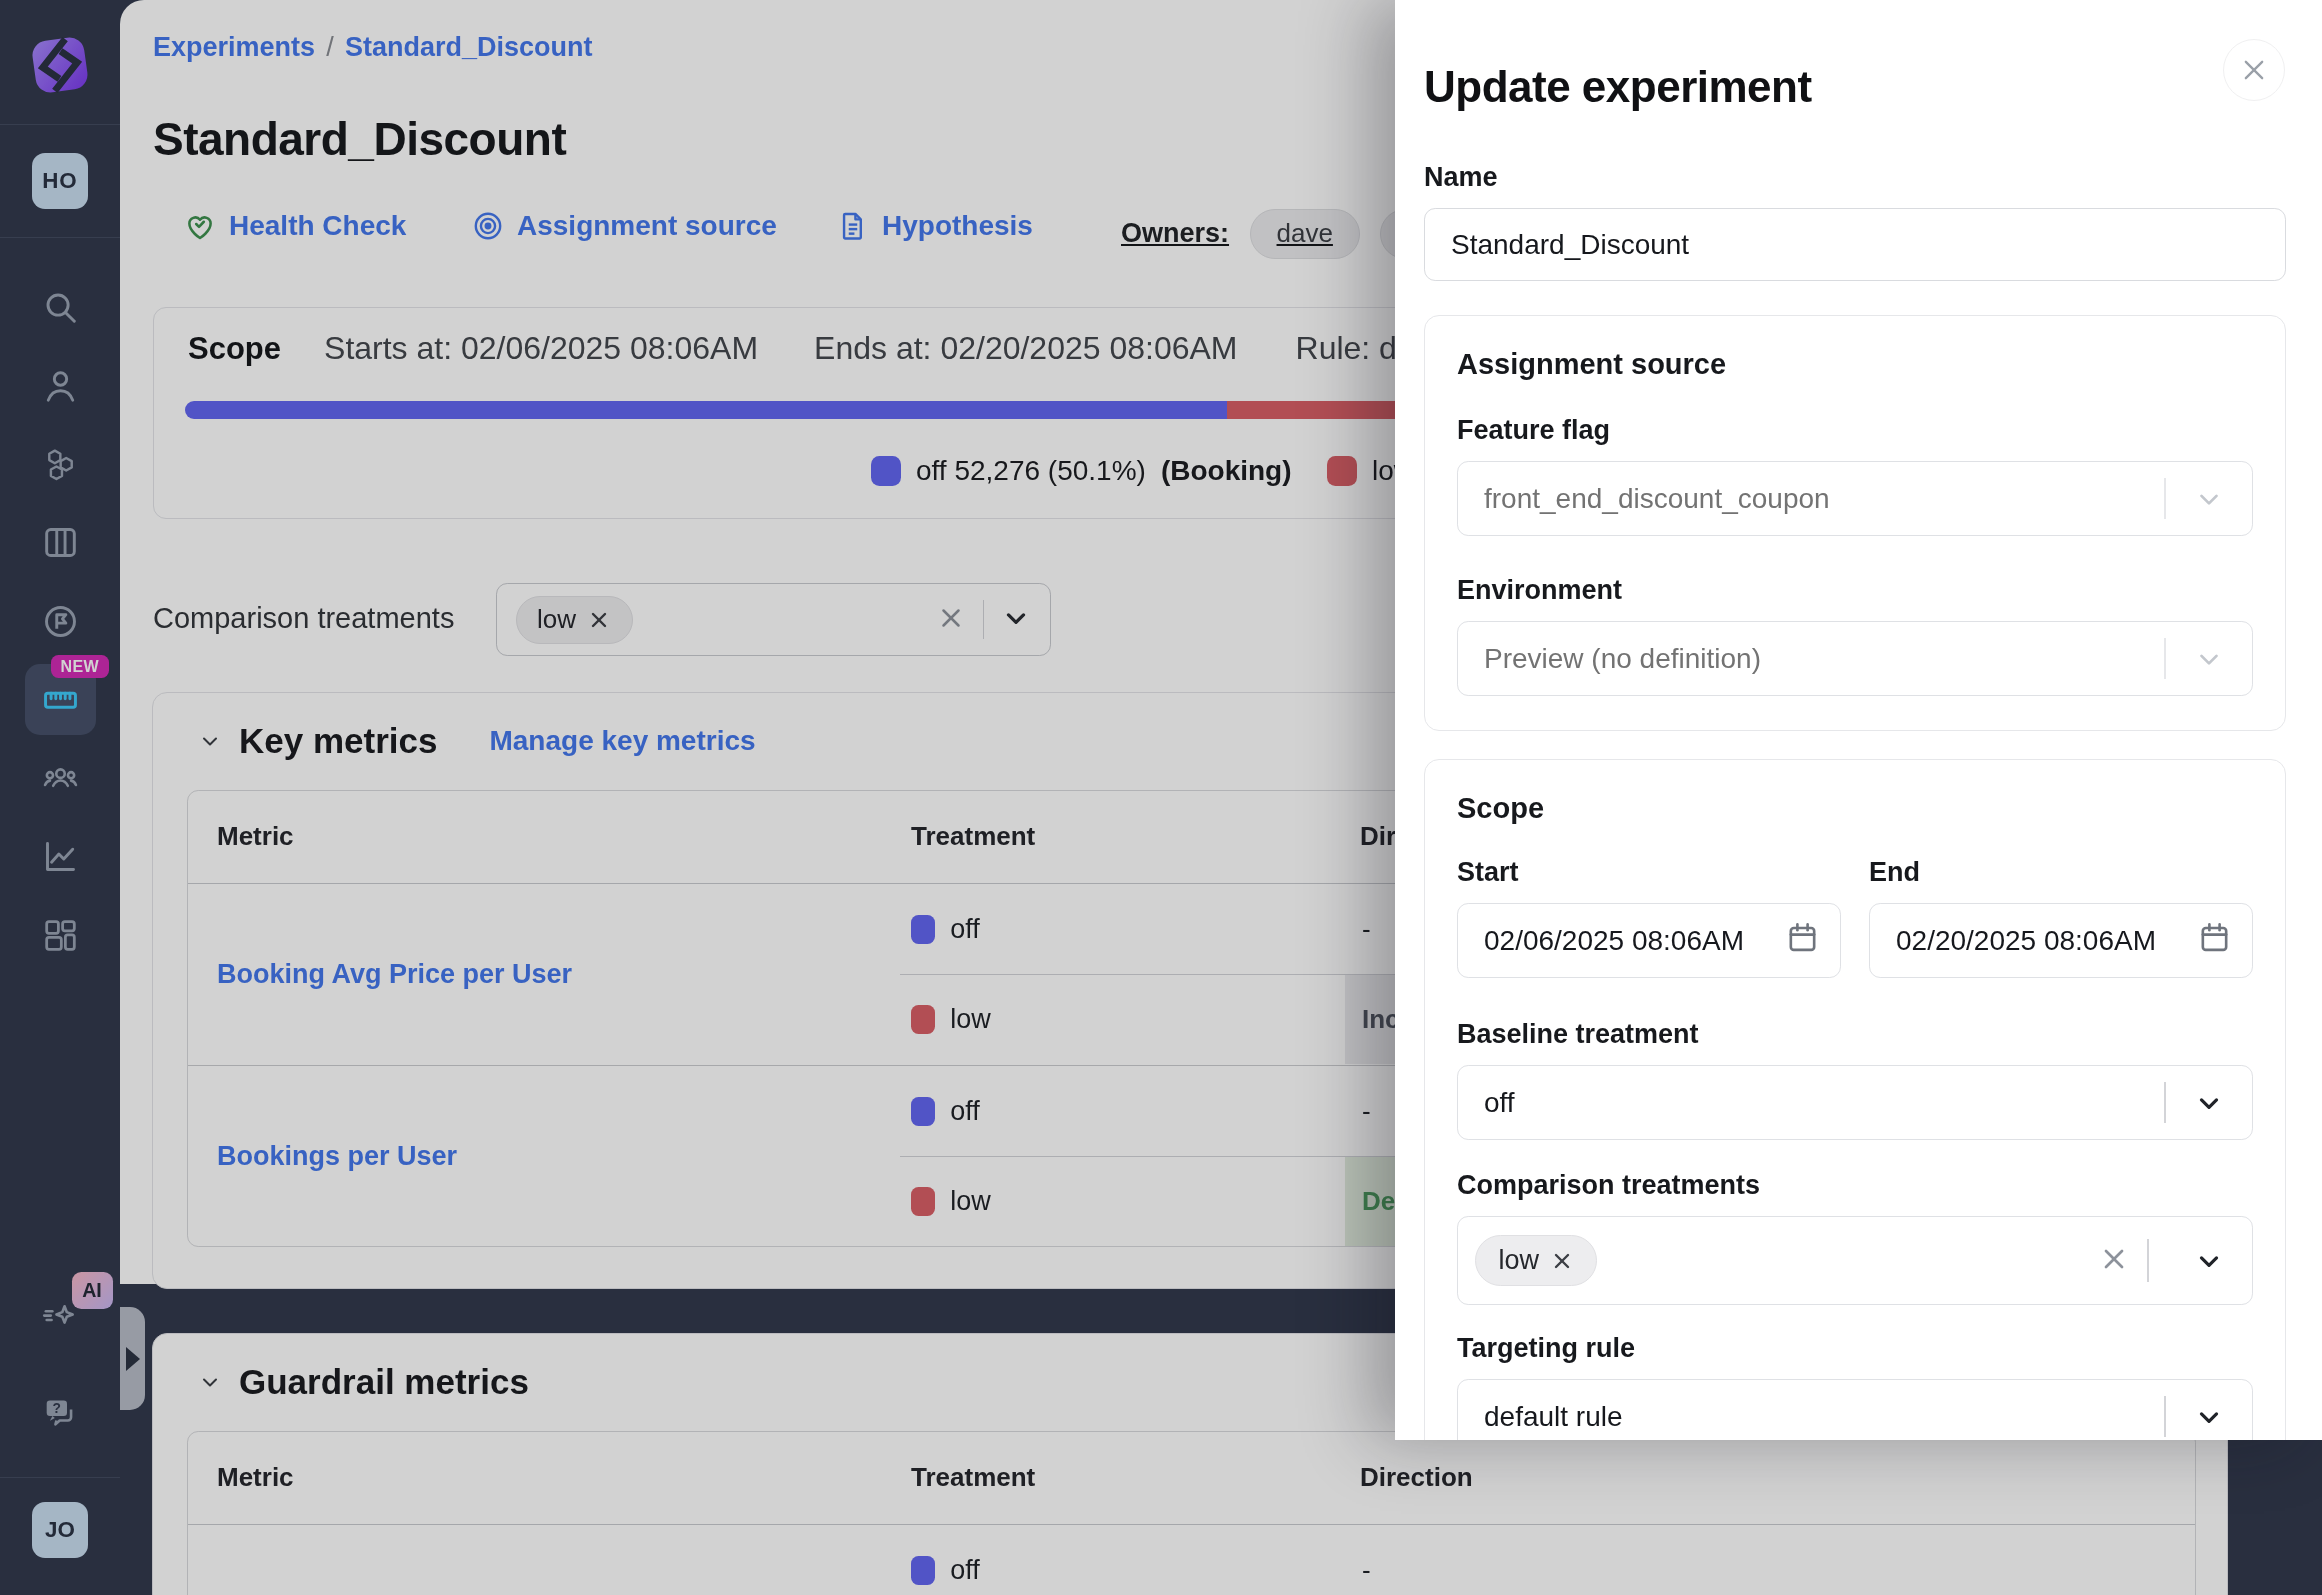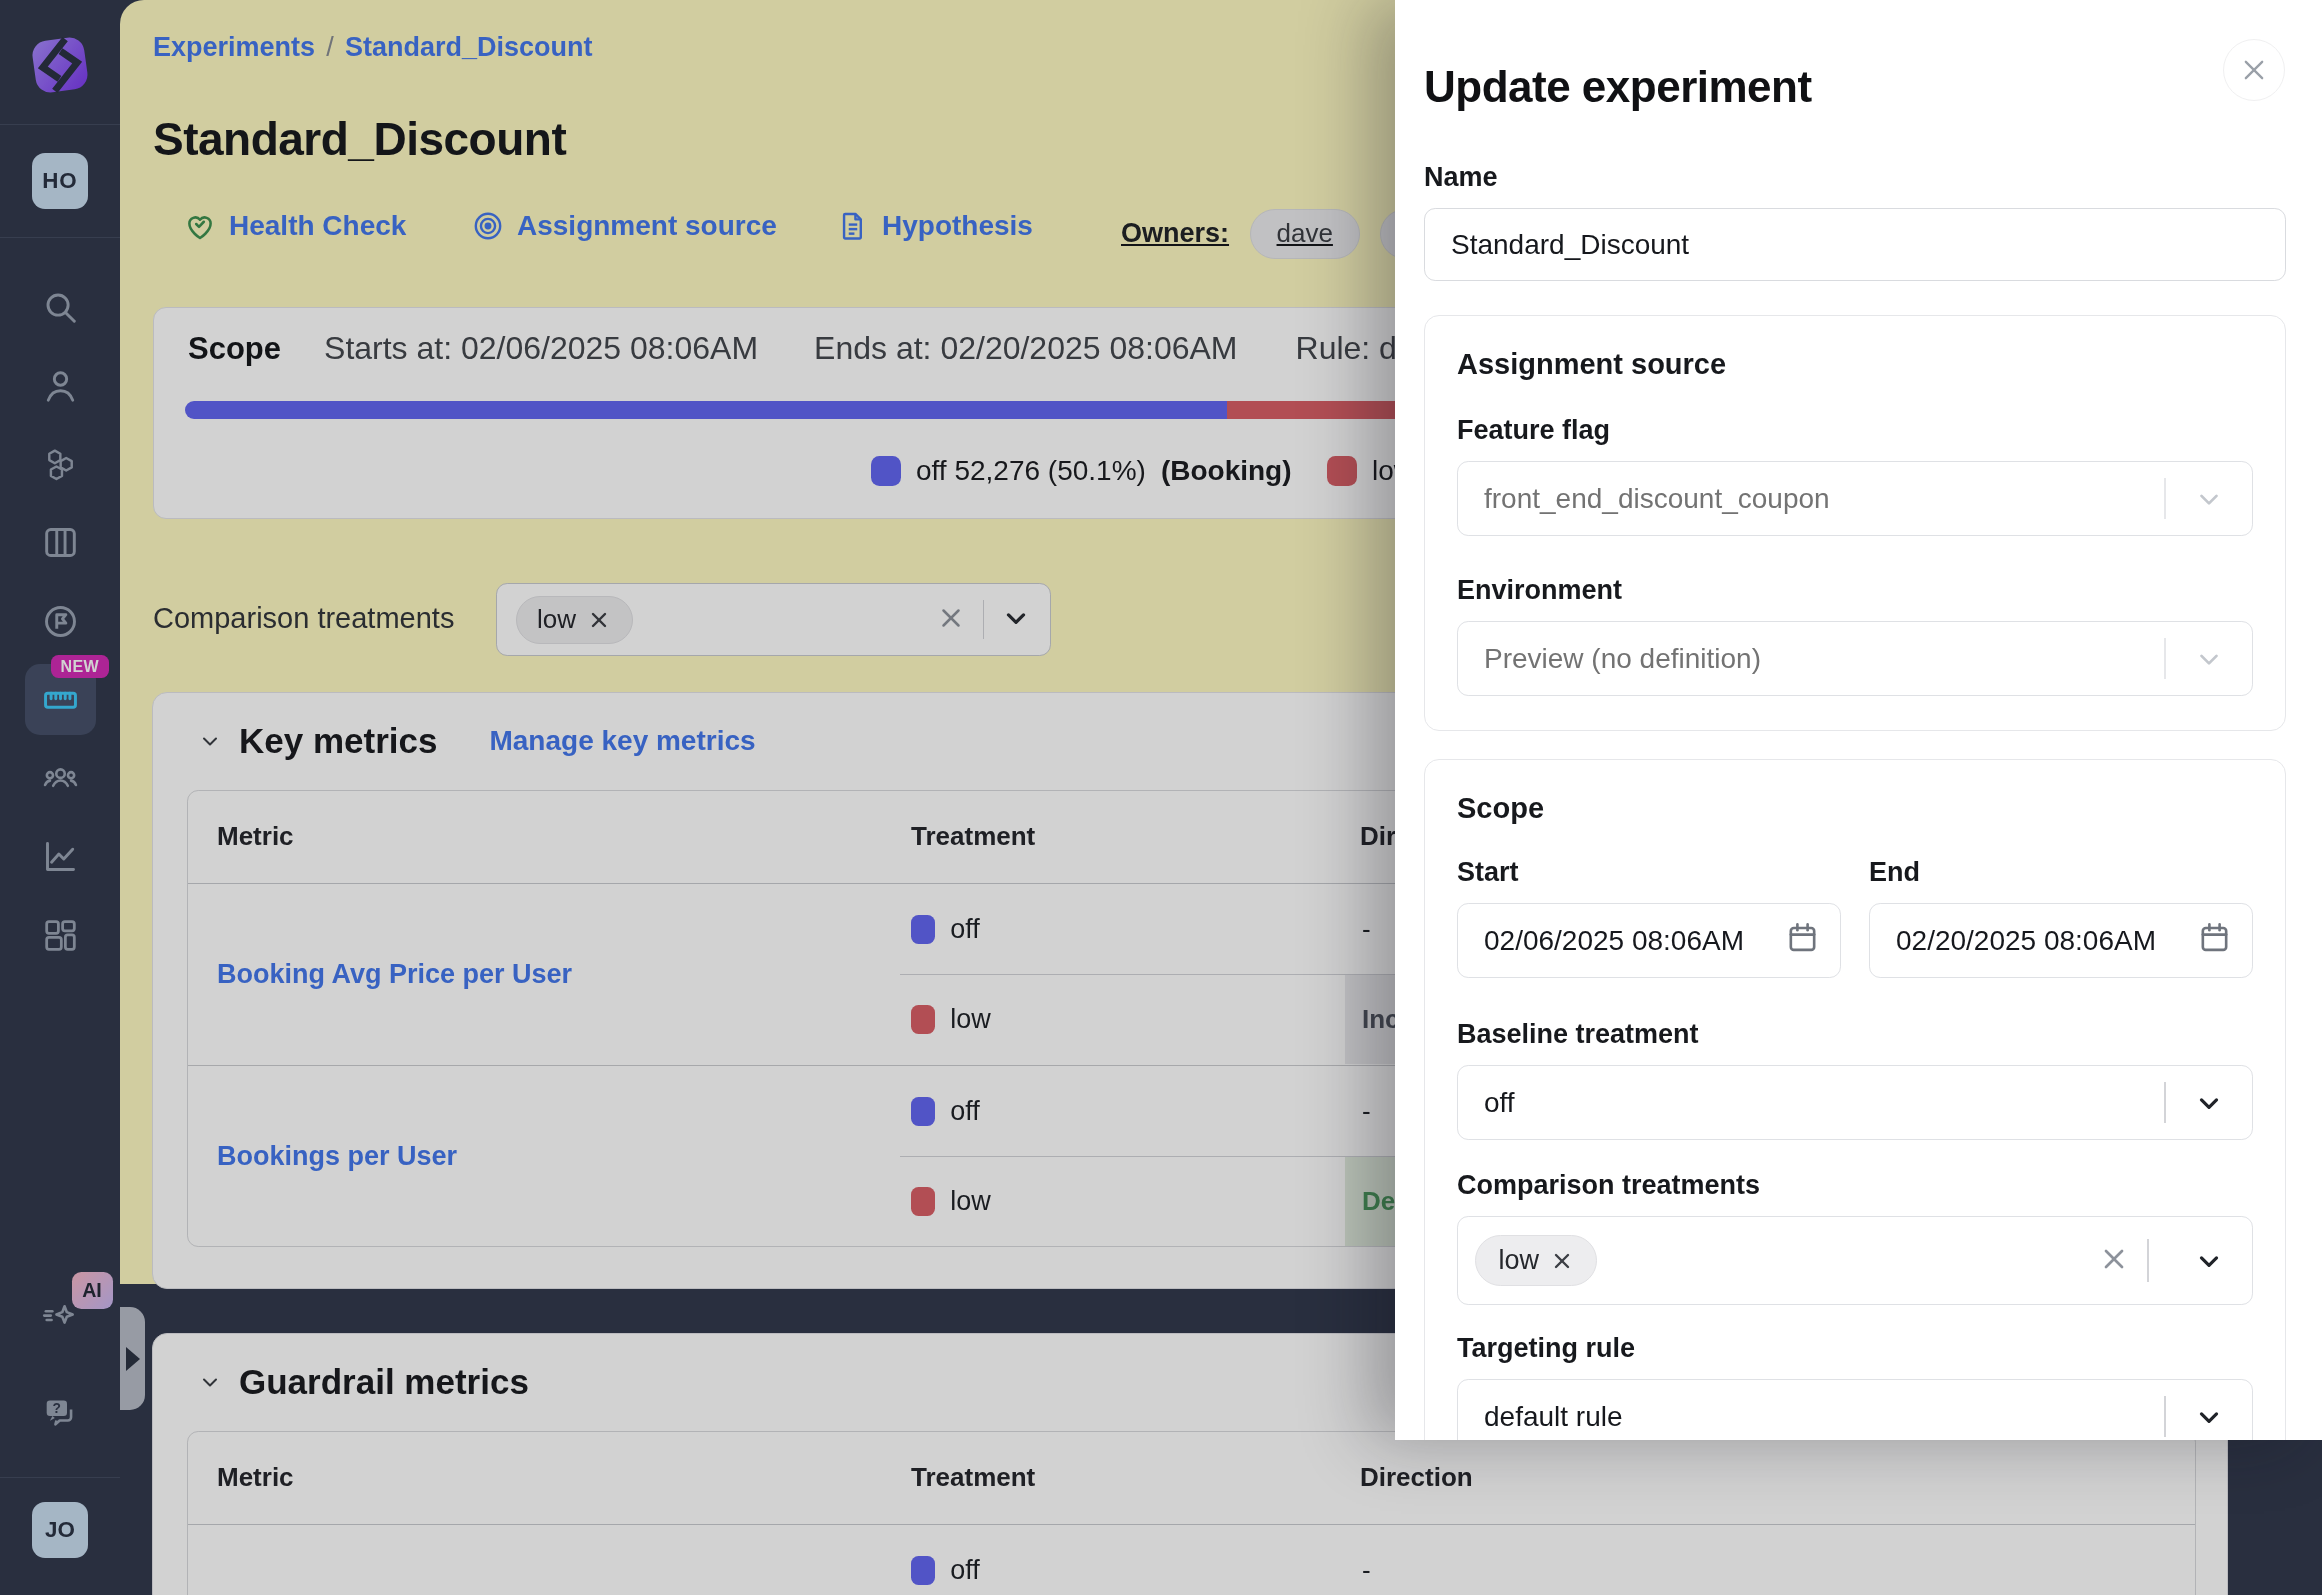--- a/index.html
+++ b/index.html
@@ -44,21 +44,21 @@
   }
   
   .handle{
     position:absolute; left:120px; top:1307px; width:25px; height:103px; z-index:2;
     background:#b8bdc8; border-radius:0 15px 15px 0; display:flex; align-items:center; justify-content:center;
   }
   .handle .tri{ width:0; height:0; border-top:12px solid transparent; border-bottom:12px solid transparent; border-left:14px solid #2c3343; margin-left:1.9px;}
   
   .main{
     position:absolute; left:120px; top:0; width:2202px; height:1284px;
-    background:#fef9c3; border-top-left-radius:24px; z-index:1;
+    background:#ffffff; border-top-left-radius:24px; z-index:1;
   }
   .breadcrumb{ position:absolute; left:33px; top:32px; font-size:27px; font-weight:600; }
   .breadcrumb a{ color:#4478ec; text-decoration:none; }
   .crumb-sep{ color:#8a8d93; font-weight:400; margin:0 11.2px; }
   .page-title{ position:absolute; left:33px; top:112px; font-size:46px; font-weight:800; color:#191b1f; letter-spacing:-0.5px;}
   .links-row{ position:absolute; left:0; top:209px; width:100%; height:56px; }
   .hlink{ position:absolute; display:flex; align-items:center; gap:12px; color:#4478ec; font-size:28px; font-weight:700; }
   .hlink svg{ width:34px; height:34px; }
   .hlink.health{ left:63px; color:#4478ec; }
   .hlink.health svg{ color:#3f9150; }

